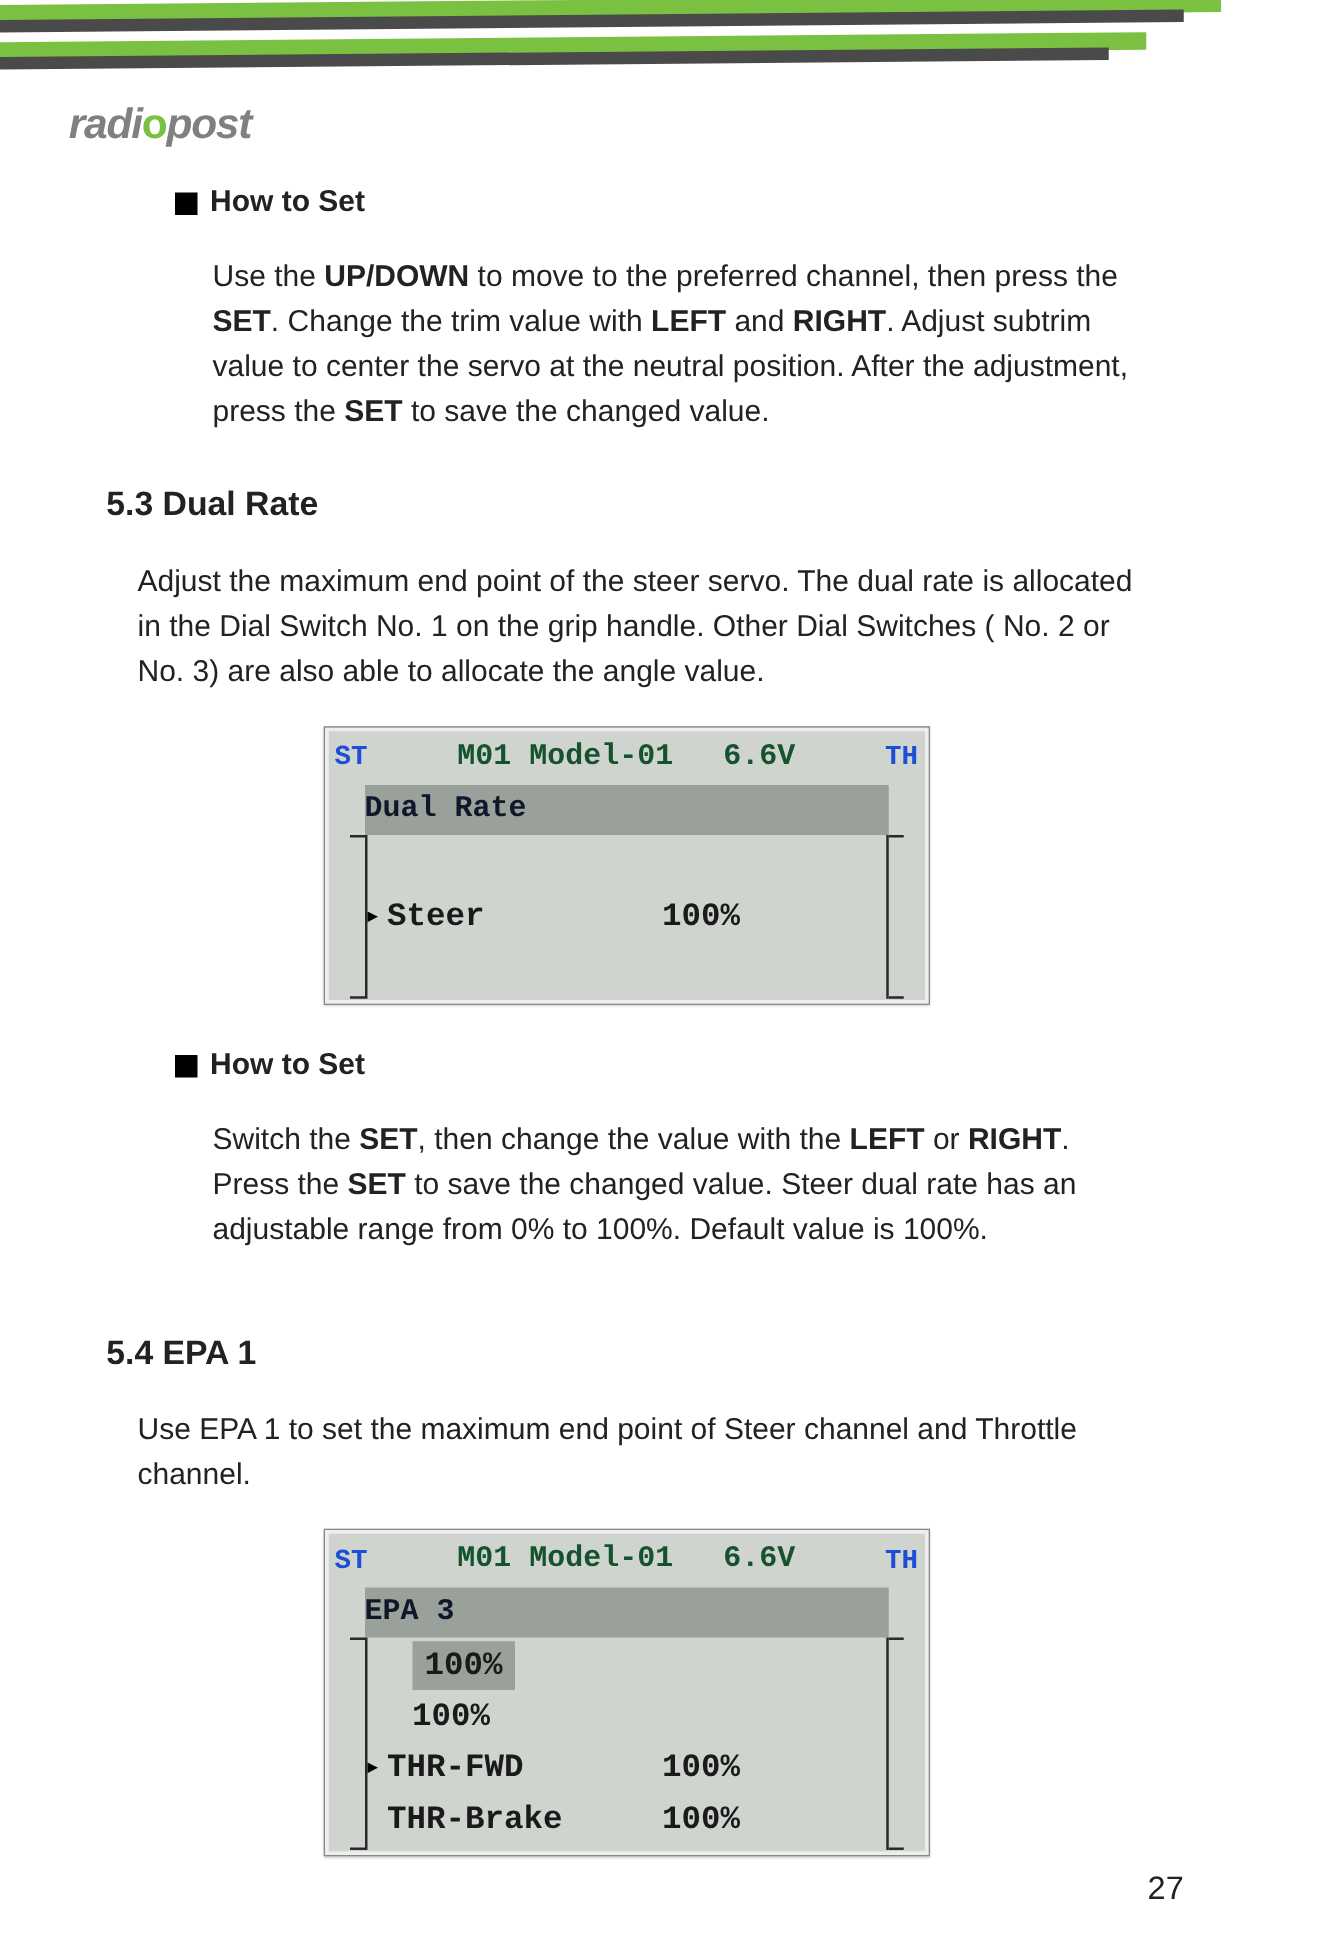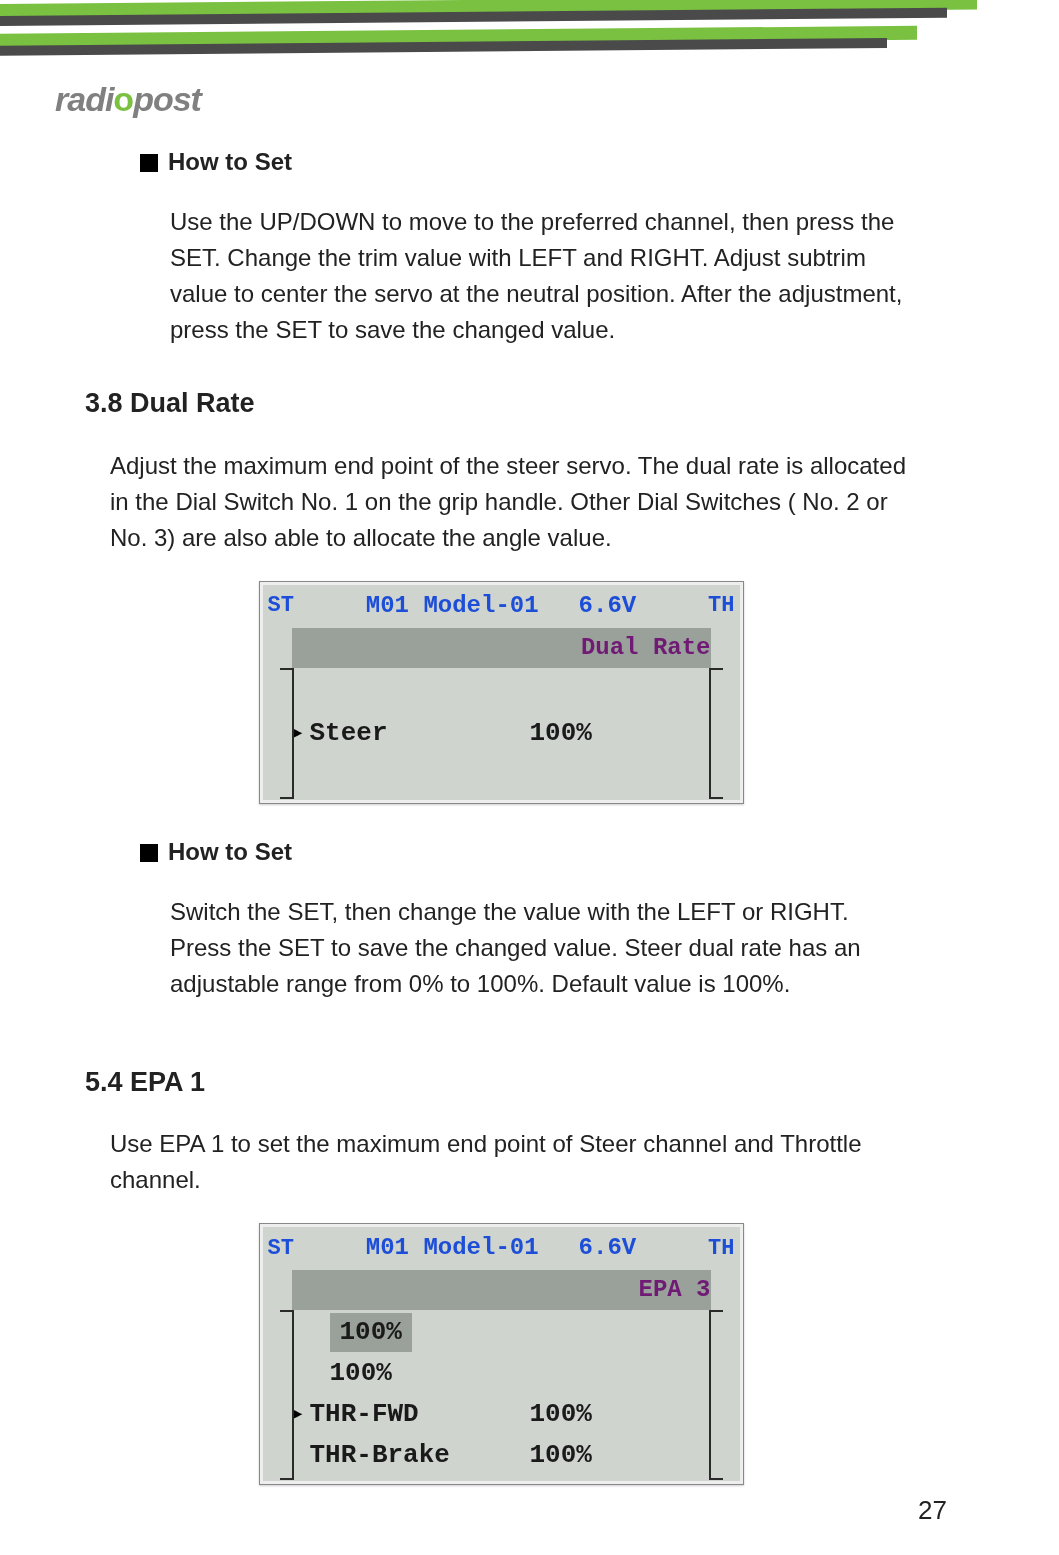--- a/index.html
+++ b/index.html
@@ -118,33 +118,33 @@
     justify-content: space-between;
     align-items: center;
     padding: 2px 4px 4px 4px;
   }
   .lcd .topbar .st, .lcd .topbar .th {
     color: #1d4ed8;
     font-family: "Courier New", monospace;
     font-size: 22px;
   }
   .lcd .topbar .mid {
-    color: #1d4ed8;
+    color: #14532d;
     font-family: "Courier New", monospace;
     font-size: 24px;
     flex: 1;
     text-align: center;
     display: flex;
     justify-content: center;
     gap: 40px;
   }
   .lcd .title-row {
     background: #9aa09a;
-    text-align: right;
-    color: #701a75;
+    text-align: left;
+    color: #0f172a;
     padding: 2px 0;
     margin: 0 28px;
     font-size: 24px;
   }
   .lcd .body {
     position: relative;
     padding: 2px 28px 4px 28px;
     min-height: 28px;
   }
   .lcd .side-scale {
@@ -197,21 +197,21 @@
     margin-left: 20px;
   }
 
   .page-number {
     position: absolute;
     right: 30px;
     bottom: 19px;
     font-size: 26px;
   }
 
-  .b { font-weight: normal; }
+  .b { font-weight: bold; }
 </style>
 </head>
 <body>
 
 <div class="page">
 
   <div class="swoosh-group">
     <div class="swoosh green g1"></div>
     <div class="swoosh dark d1"></div>
     <div class="swoosh green g2"></div>
@@ -227,21 +227,21 @@
   <div class="content">
 
     <div class="bullet-heading">
       <span class="sq"></span>
       <span class="label">How to Set</span>
     </div>
     <p class="para-indent">
       <span>Use the </span><span class="b">UP/DOWN</span><span> to move to the preferred channel, then press the </span><span class="b">SET</span><span>. Change the trim value with </span><span class="b">LEFT</span><span> and </span><span class="b">RIGHT</span><span>. Adjust subtrim value to center the servo at the neutral position. After the adjustment, press the </span><span class="b">SET</span><span> to save the changed value.</span>
     </p>
 
-    <div class="section-heading">3.8 Dual Rate</div>
+    <div class="section-heading">5.3 Dual Rate</div>
     <p class="para-noindent">Adjust the maximum end point of the steer servo. The dual rate is allocated in the Dial Switch No. 1 on the grip handle.  Other Dial Switches ( No. 2 or No. 3) are also able to allocate the angle value.</p>
 
     <div class="lcd tall">
       <div class="topbar">
         <span class="st">ST</span>
         <span class="mid">
           <span>M01 Model-01</span>
           <span>6.6V</span>
         </span>
         <span class="th">TH</span>

